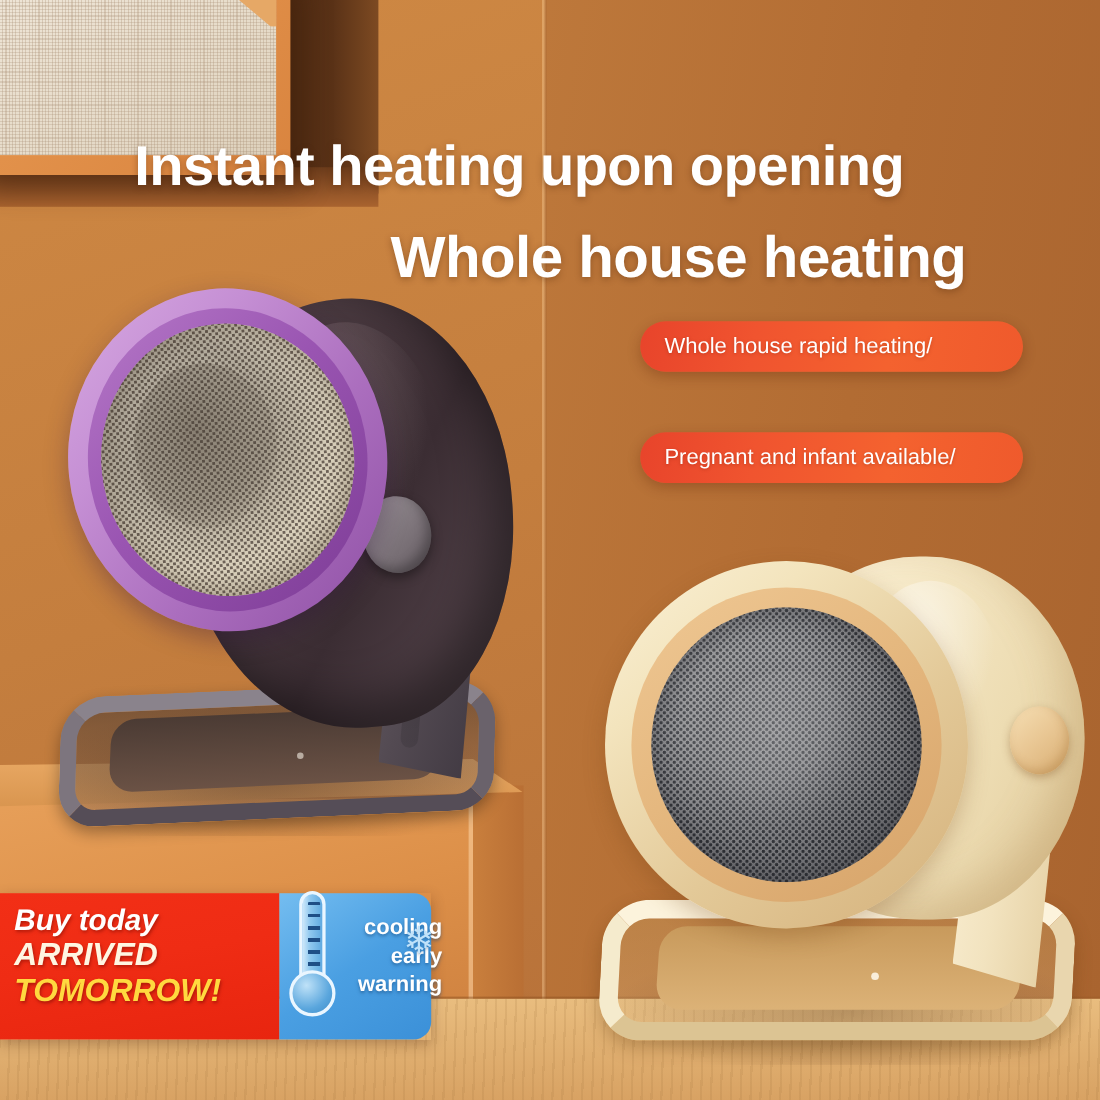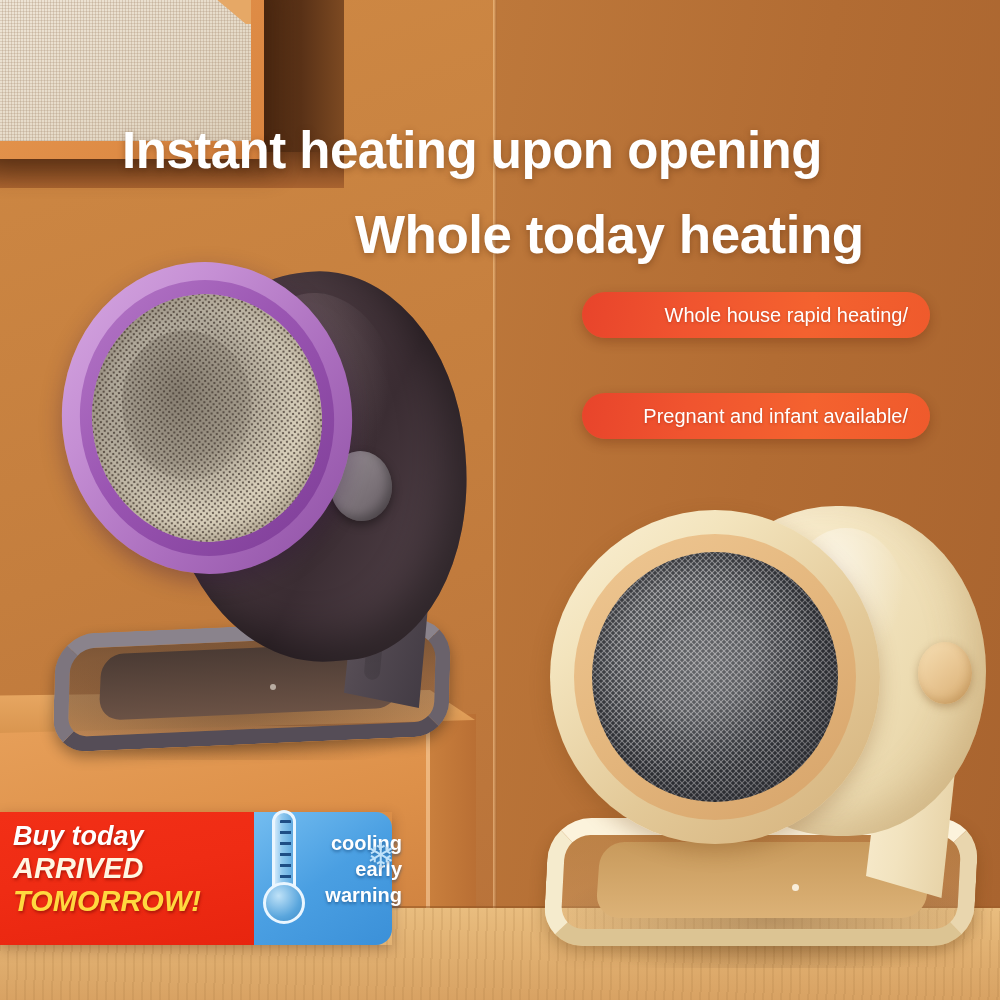--- a/index.html
+++ b/index.html
@@ -107,21 +107,21 @@
     white-space:nowrap;
   }
   #headline1 { left:122px; top:96px; font-size:51px;margin-top:25px; }
   #headline2 { left:355px; top:204px; font-size:53px; }
 
   
   .pill {
     position:absolute;
     border-radius:34px;
     color:#fff;
-    text-align:right;
+    text-align:left;
     font-size:20px;
     line-height:26px;
     padding:10px 22px;
     background:linear-gradient(100deg,#e8442b 0%,#f0542f 30%,#f4622f 65%,#ef5a2c 100%);
     box-shadow:0 4px 12px rgba(90,30,8,.30);
     text-shadow:0 1px 3px rgba(120,30,10,.35);
   }
   #pill1 { left:582px; top:292px; width:348px; }
   #pill2 { left:582px; top:393px; width:348px; }
   .pill-line { display:block; }
@@ -417,21 +417,21 @@
     <div class="hc-body"></div>
     <div class="hc-body-hi"></div>
     <div class="hc-knob"></div>
     <div class="hc-bezel-out"></div>
     <div class="hc-bezel-in"></div>
     <div class="hc-mesh"></div>
     <div class="hc-mesh-inner"></div>
   </div>
 
   <div class="headline" id="headline1">Instant heating upon opening</div>
-  <div class="headline" id="headline2">Whole today heating</div>
+  <div class="headline" id="headline2">Whole house heating</div>
 
   <div class="pill" id="pill1">
     <span class="pill-line">Whole house rapid heating/</span>
   </div>
   <div class="pill" id="pill2">
     <span class="pill-line">Pregnant and infant available/</span>
   </div>
 
   <div id="promo-banner">
     <div class="promo-red">

